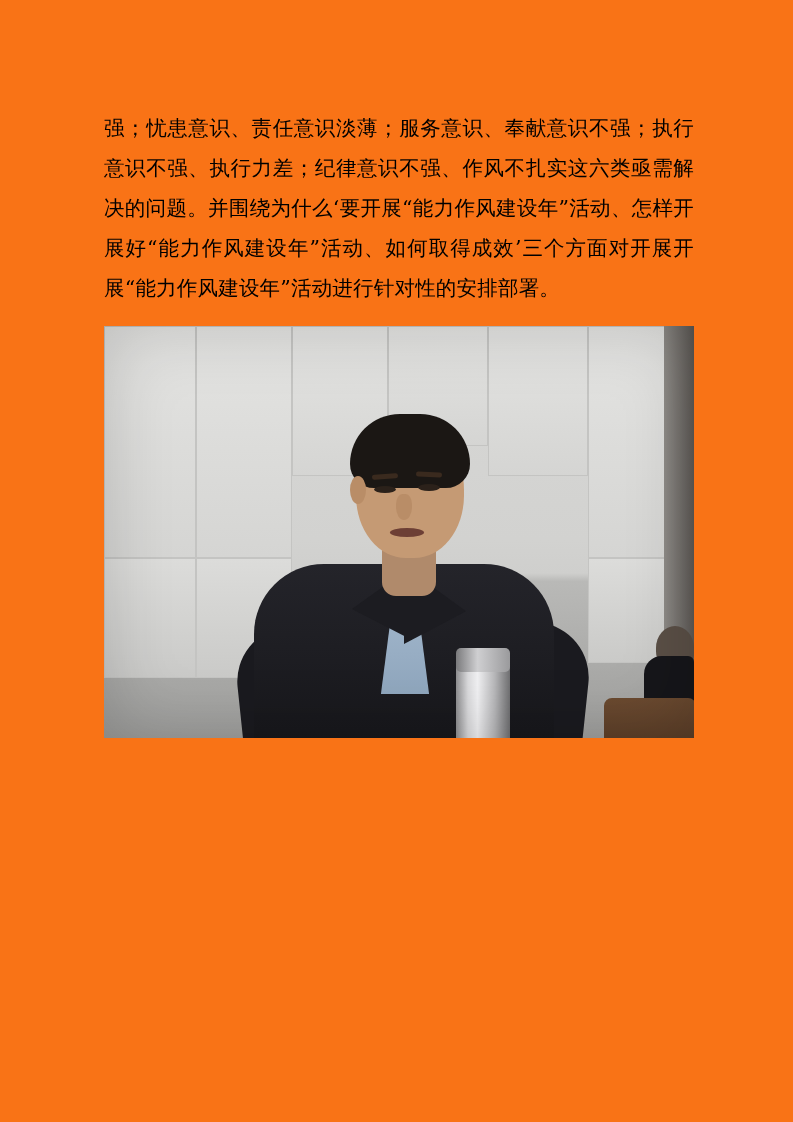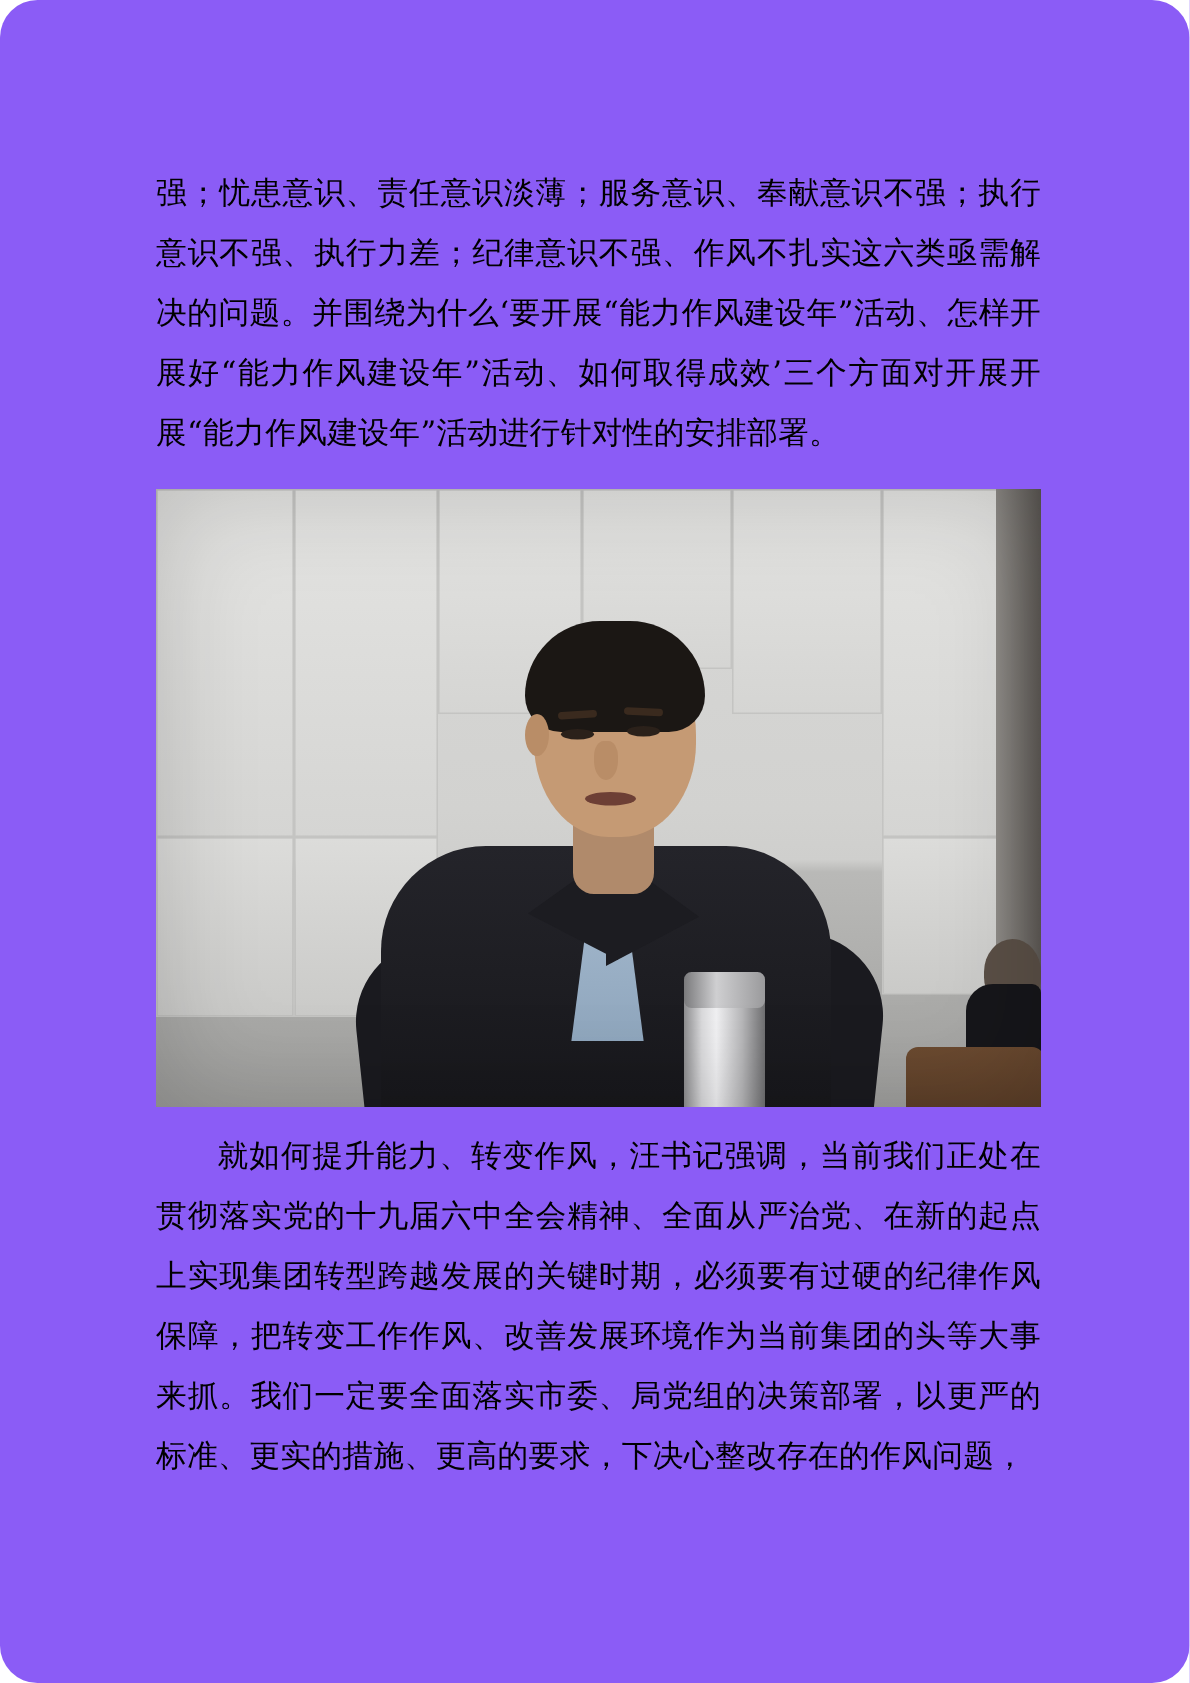--- a/index.html
+++ b/index.html
@@ -14,22 +14,21 @@
     color: #000000;
     position: relative;
     overflow: hidden;
   }
   .page {
     position: absolute;
     left: 0;
     top: 0;
     width: 793px;
     height: 1122px;
-    background: #8b5cf6;
-    border-radius: 25px;
+    background: #f97316;
   }
   .content {
     position: absolute;
     left: 104px;
     top: 108px;
     width: 590px;
   }
   .para {
     font-size: 20.5px;
     line-height: 40px;
@@ -260,16 +259,15 @@
         <div class="armR"></div>
 
         <div class="cupTea"></div>
         <div class="cup"></div>
         <div class="cupLid"></div>
 
         <div class="vignette"></div>
       </div>
     </div>
 
-    <p class="para indent">就如何提升能力、转变作风，汪书记强调，当前我们正处在贯彻落实党的十九届六中全会精神、全面从严治党、在新的起点上实现集团转型跨越发展的关键时期，必须要有过硬的纪律作风保障，把转变工作作风、改善发展环境作为当前集团的头等大事来抓。我们一定要全面落实市委、局党组的决策部署，以更严的标准、更实的措施、更高的要求，下决心整改存在的作风问题，</p>
 
   </div>
 </div>
 
 </body></html>

